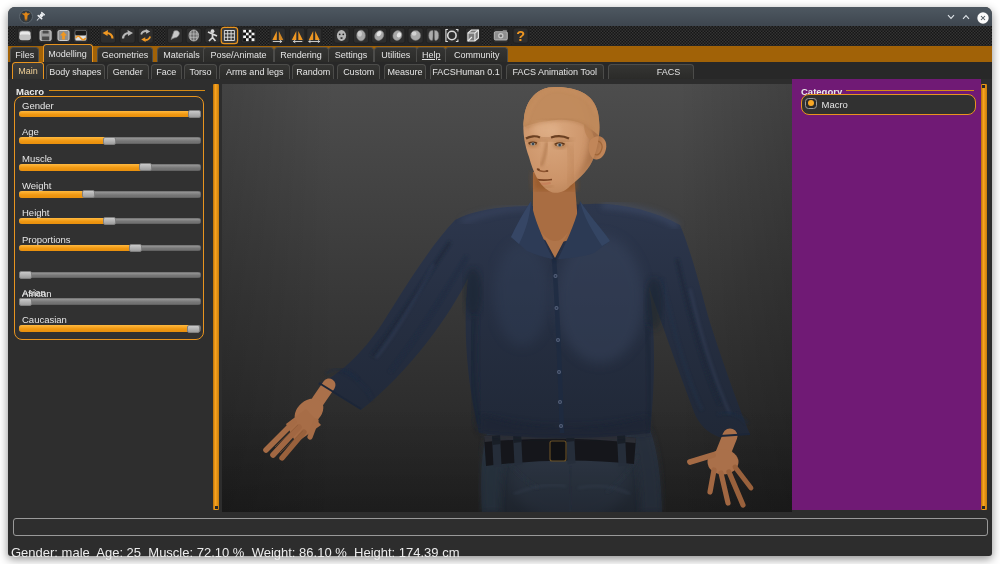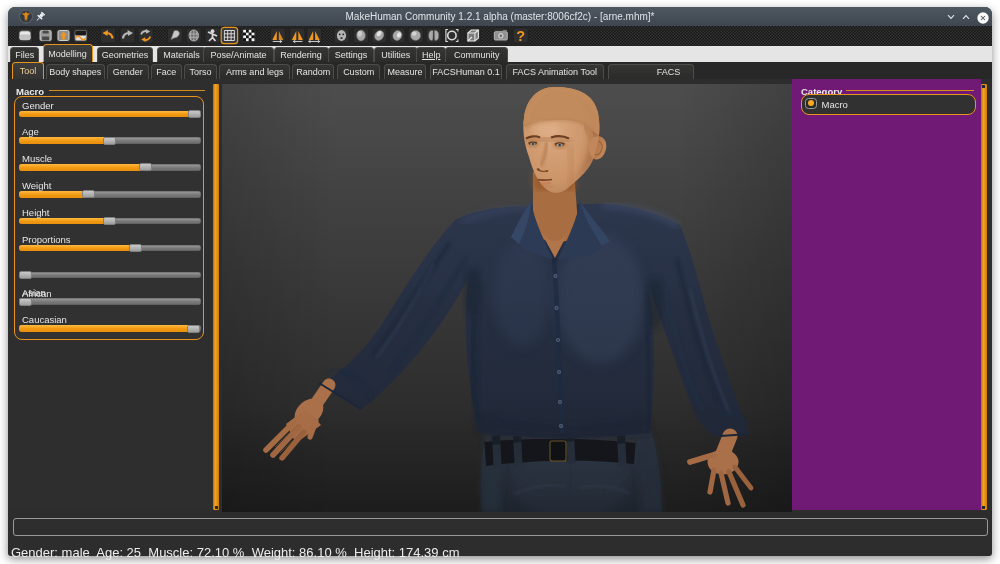--- a/index.html
+++ b/index.html
@@ -7,21 +7,21 @@
 *{box-sizing:border-box;}
 #win{position:absolute;left:8px;top:7px;width:984px;height:549px;background:#2d2d2d;
   border-radius:7px 7px 3px 3px;box-shadow:0 3px 10px rgba(0,0,0,.45);}
 
 #title{position:absolute;left:0;top:0;width:100%;height:19px;border-radius:7px 7px 0 0;
   background:linear-gradient(#4e5861,#3e464f);color:#dde3e8;font-size:10px;}
 #title .txt{position:absolute;left:0;right:0;top:3.5px;text-align:center;}
 
 #toolbar{position:absolute;left:0;top:19px;width:100%;height:20px;background:#1d1d1d;}
 
-#tabs1{position:absolute;left:0;top:39px;width:100%;height:15.5px;background:#e5e5e5;}
+#tabs1{position:absolute;left:0;top:39px;width:100%;height:15.5px;background:#a16207;}
 #tabs2{position:absolute;left:0;top:54.5px;width:100%;height:17.5px;background:#282828;}
 .tab{position:absolute;background:linear-gradient(#353533,#2b2b29);
   border:1px solid #4c4c4a;border-bottom:none;border-radius:3.5px 3.5px 0 0;
   color:#e4e4e4;font-size:9px;text-align:center;}
 .tab.sel{background:linear-gradient(#3e3e3c,#333331);border:1px solid #e8941f;border-bottom:none;}
 #tabs1 .tab{top:1px;height:14.5px;line-height:14px;}
 #tabs1 .tab.sel{top:-2.5px;height:18px;line-height:19px;}
 #tabs2 .tab{top:2px;height:15.5px;line-height:15px;}
 #tabs2 .tab.sel{top:0;height:17.5px;line-height:17px;color:#efcf96;}
 
@@ -55,21 +55,20 @@
       <path d="M7 2.6 L8.1 4.2 L11.5 4.4 L8.6 6.4 L8 12.4 L7 9.5 L6 12.4 L5.4 6.4 L2.5 4.4 L5.9 4.2 Z" fill="#e08617"></path>
     </svg>
     <svg style="position:absolute;left:26px;top:3.5px" width="12" height="12" viewBox="0 0 12 12">
       <g transform="rotate(42 6 6)" fill="#eef1f4">
         <rect x="3.6" y="0.8" width="4.8" height="1.3" rx="0.6"></rect>
         <rect x="4.35" y="2.1" width="3.3" height="3.2"></rect>
         <rect x="2.9" y="5.3" width="6.2" height="1.6" rx="0.8"></rect>
         <rect x="5.65" y="6.9" width="0.8" height="3.8" fill="#dfe3e7"></rect>
       </g>
     </svg>
-    <div class="txt">MakeHuman Community 1.2.1 alpha (master:8006cf2c) - [arne.mhm]*</div>
     <svg style="position:absolute;right:37px;top:7px" width="8" height="6" viewBox="0 0 8 6">
         <path d="M1 1.2 L4 4.4 L7 1.2" stroke="#dfe5e9" stroke-width="1.1" fill="none"></path>
       </svg>
     <svg style="position:absolute;right:22px;top:7px" width="8" height="6" viewBox="0 0 8 6">
         <path d="M1 4.8 L4 1.6 L7 4.8" stroke="#dfe5e9" stroke-width="1.1" fill="none"></path>
       </svg>
     <svg style="position:absolute;right:3.5px;top:5px" width="12" height="12" viewBox="0 0 12 12">
       <circle cx="6" cy="6" r="5.7" fill="#fbfbfb"></circle>
       <path d="M4 4 L8 8 M8 4 L4 8" stroke="#49525a" stroke-width="1.05"></path>
     </svg>
@@ -248,21 +247,21 @@
     <div class="tab" style="left:89px;width:56px;">Geometries</div>
     <div class="tab" style="left:149px;width:49px;">Materials</div>
     <div class="tab" style="left:194.9px;width:71px;">Pose/Animate</div>
     <div class="tab" style="left:265.6px;width:55px;">Rendering</div>
     <div class="tab" style="left:320.1px;width:46px;">Settings</div>
     <div class="tab" style="left:365.7px;width:44px;">Utilities</div>
     <div class="tab" style="left:408.2px;width:30px;text-decoration:underline;">Help</div>
     <div class="tab" style="left:437.3px;width:63px;">Community</div>
   </div>
   <div id="tabs2">
-    <div class="tab sel" style="left:4.2px;width:31.5px;">Tool</div>
+    <div class="tab sel" style="left:4.2px;width:31.5px;">Main</div>
     <div class="tab" style="left:37.5px;width:59.5px;">Body shapes</div>
     <div class="tab" style="left:98.8px;width:42px;">Gender</div>
     <div class="tab" style="left:142.5px;width:31.5px;">Face</div>
     <div class="tab" style="left:175.8px;width:33.2px;">Torso</div>
     <div class="tab" style="left:210.8px;width:71.7px;">Arms and legs</div>
     <div class="tab" style="left:284.3px;width:42px;">Random</div>
     <div class="tab" style="left:329.4px;width:42.5px;">Custom</div>
     <div class="tab" style="left:375.7px;width:42.5px;">Measure</div>
     <div class="tab" style="left:421.9px;width:72.2px;">FACSHuman 0.1</div>
     <div class="tab" style="left:497.8px;width:98px;">FACS Animation Tool</div>

